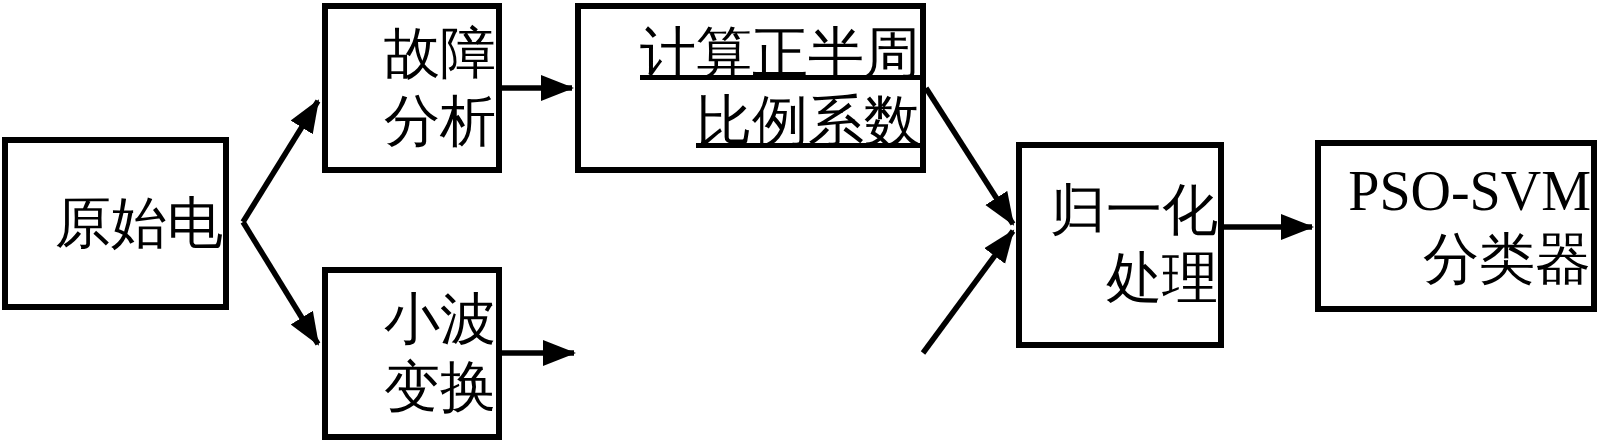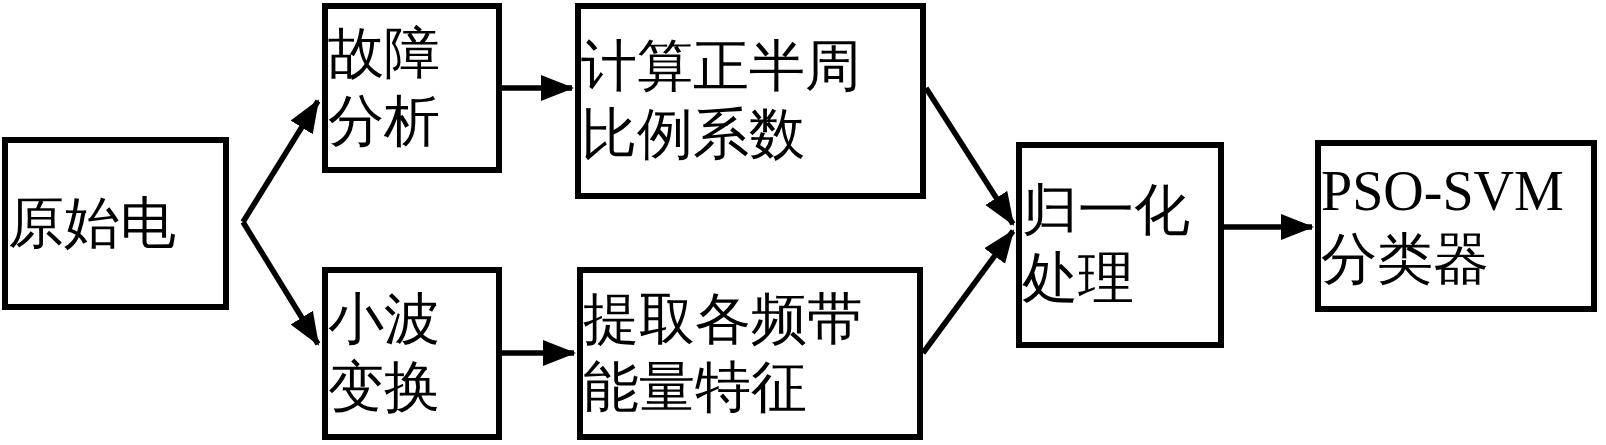--- a/index.html
+++ b/index.html
@@ -22,33 +22,33 @@
     width: 1606px;
     height: 445px;
   }
   .box {
     position: absolute;
     box-sizing: border-box;
     border: 6px solid #000000;
     background: #ffffff;
     display: flex;
     flex-direction: column;
-    align-items: flex-start;
+    align-items: flex-end;
     justify-content: center;
     text-align: center;
     color: #000000;
     font-size: 56px;
     line-height: 1.21;
     white-space: nowrap;
   }
   .box .bline { display: block; }
 
   .box-source     { left: 2px;    top: 137px; width: 227px; height: 173px; }
   .box-fault      { left: 322px;  top: 3px;   width: 180px; height: 170px; }
-  .box-calc       { left: 575px;  top: 3px;   width: 351px; height: 196px; }
+  .box-calc       { left: 575px;  top: 3px;   width: 351px; height: 170px; text-decoration: underline; }
   .box-wavelet    { left: 322px;  top: 267px; width: 180px; height: 173px; font-family: Liberation Serif, serif; }
   .box-extract    { left: 577px;  top: 267px; width: 346px; height: 173px; }
   .box-normalize  { left: 1016px; top: 142px; width: 208px; height: 206px; }
   .box-classifier { left: 1315px; top: 140px; width: 282px; height: 172px; }
 </style>
 </head>
 <body>
 
 <div class="canvas">
 
@@ -86,24 +86,20 @@
   <div class="box box-calc">
     <span class="bline">计算正半周</span>
     <span class="bline">比例系数</span>
   </div>
 
   <div class="box box-wavelet">
     <span class="bline">小波</span>
     <span class="bline">变换</span>
   </div>
 
-  <div class="box box-extract">
-    <span class="bline">提取各频带</span>
-    <span class="bline">能量特征</span>
-  </div>
 
   <div class="box box-normalize">
     <span class="bline">归一化</span>
     <span class="bline">处理</span>
   </div>
 
   <div class="box box-classifier">
     <span class="bline">PSO-SVM</span>
     <span class="bline">分类器</span>
   </div>

